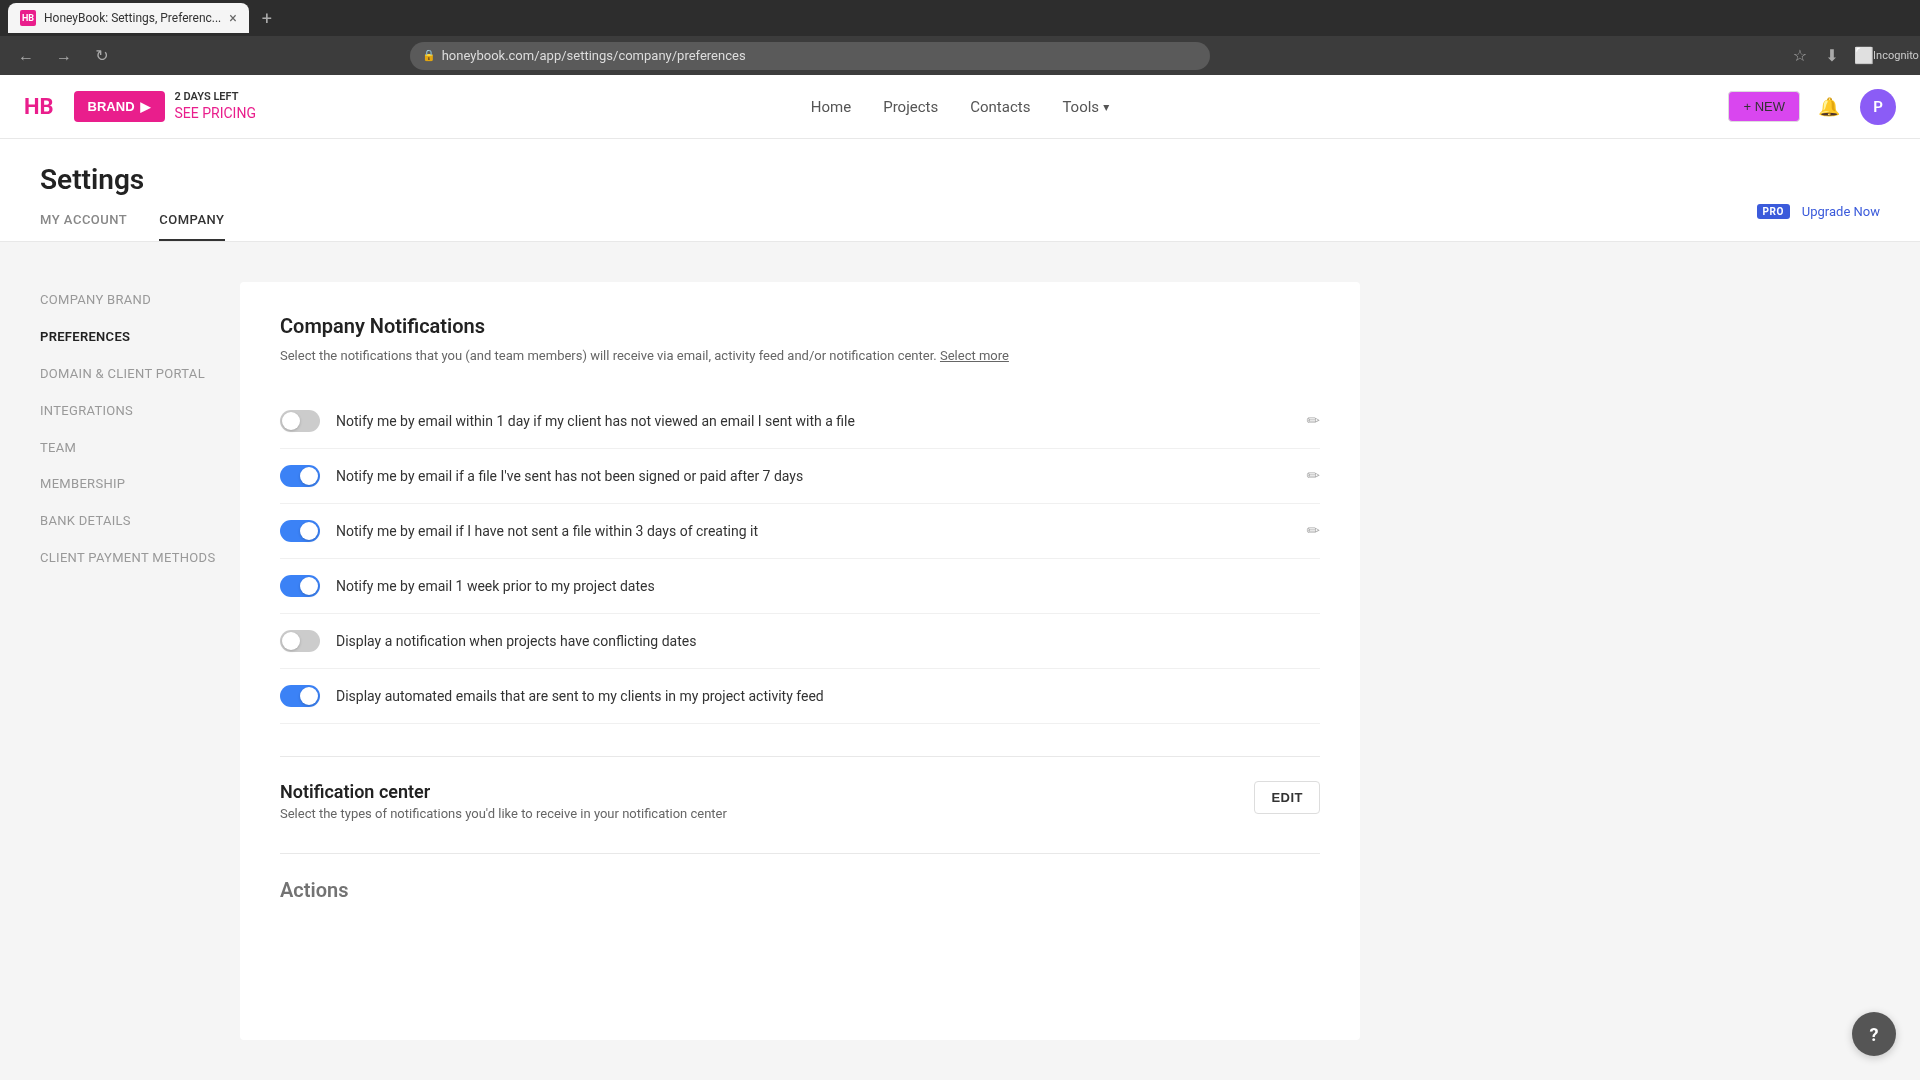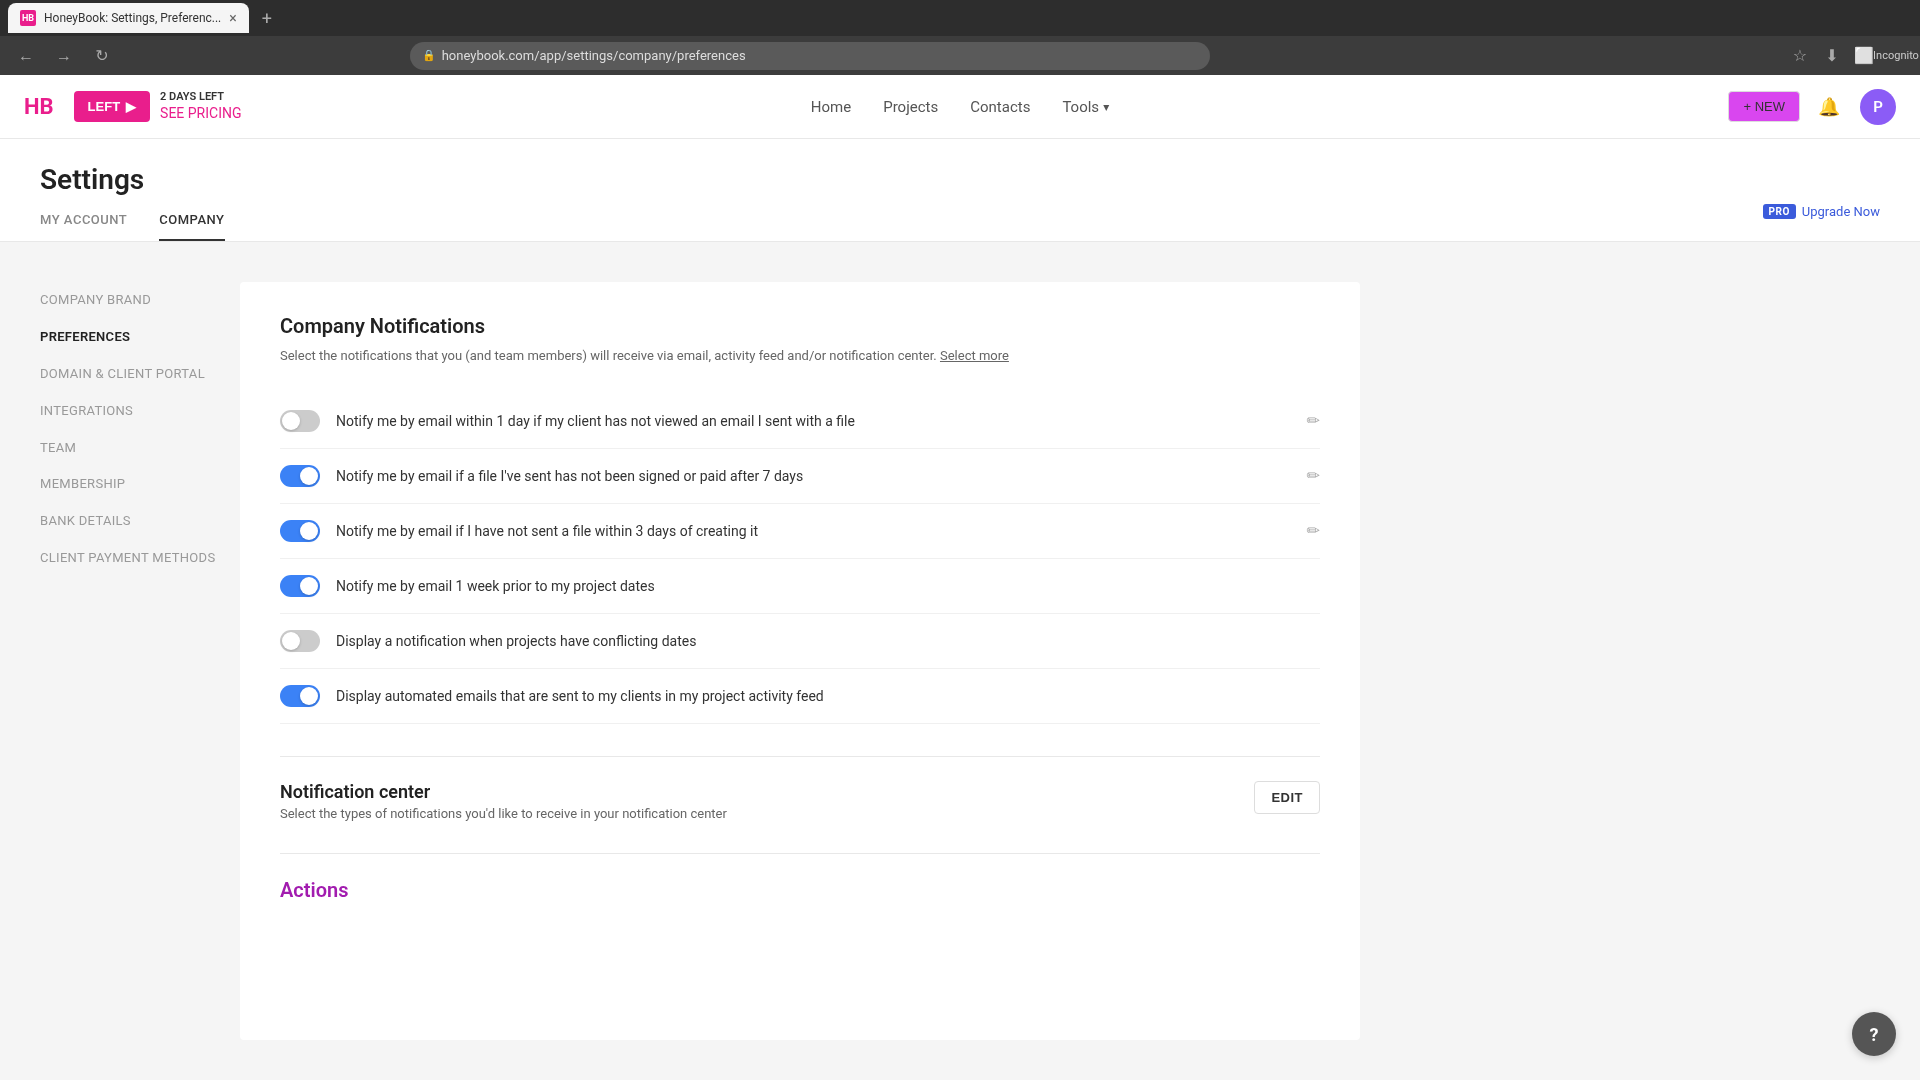--- a/index.html
+++ b/index.html
@@ -215,21 +215,21 @@
     .settings-tab.active {
       color: #333;
       border-bottom: 2px solid #333;
     }
     .pro-badge-area {
       position: absolute;
       right: 0;
       top: -8px;
       display: flex;
       align-items: center;
-      gap: 6px;
+      gap: 12px;
     }
     .pro-badge {
       background: #3b5bdb;
       color: white;
       font-size: 10px;
       font-weight: 700;
       padding: 2px 6px;
       border-radius: 3px;
       letter-spacing: 0.5px;
     }
@@ -369,21 +369,21 @@
 
     
     .actions-section {
       margin-top: 32px;
       padding-top: 24px;
       border-top: 1px solid #e8e8e8;
     }
     .actions-title {
       font-size: 20px;
       font-weight: 600;
-      color: #a21caf;
+      color: #737373;
     }
 
     
     .help-btn {
       position: fixed;
       bottom: 24px;
       right: 24px;
       width: 44px;
       height: 44px;
       border-radius: 50%;
@@ -427,21 +427,21 @@
       <div class="address-action-btn" style="font-size:11px;color:#ccc;">Incognito</div>
     </div>
   </div>
 </div>
 
 <div class="app-header">
   <div class="logo">
     <span>HB</span>
   </div>
   <button class="setup-btn">
-    <span>LEFT</span>
+    <span>BRAND</span>
     <span>▶</span>
   </button>
   <div class="trial-info">
     <div class="trial-days">2 DAYS LEFT</div>
     <a class="trial-link">SEE PRICING</a>
   </div>
   <nav class="main-nav">
     <a class="nav-item">Home</a>
     <a class="nav-item">Projects</a>
     <a class="nav-item">Contacts</a>

